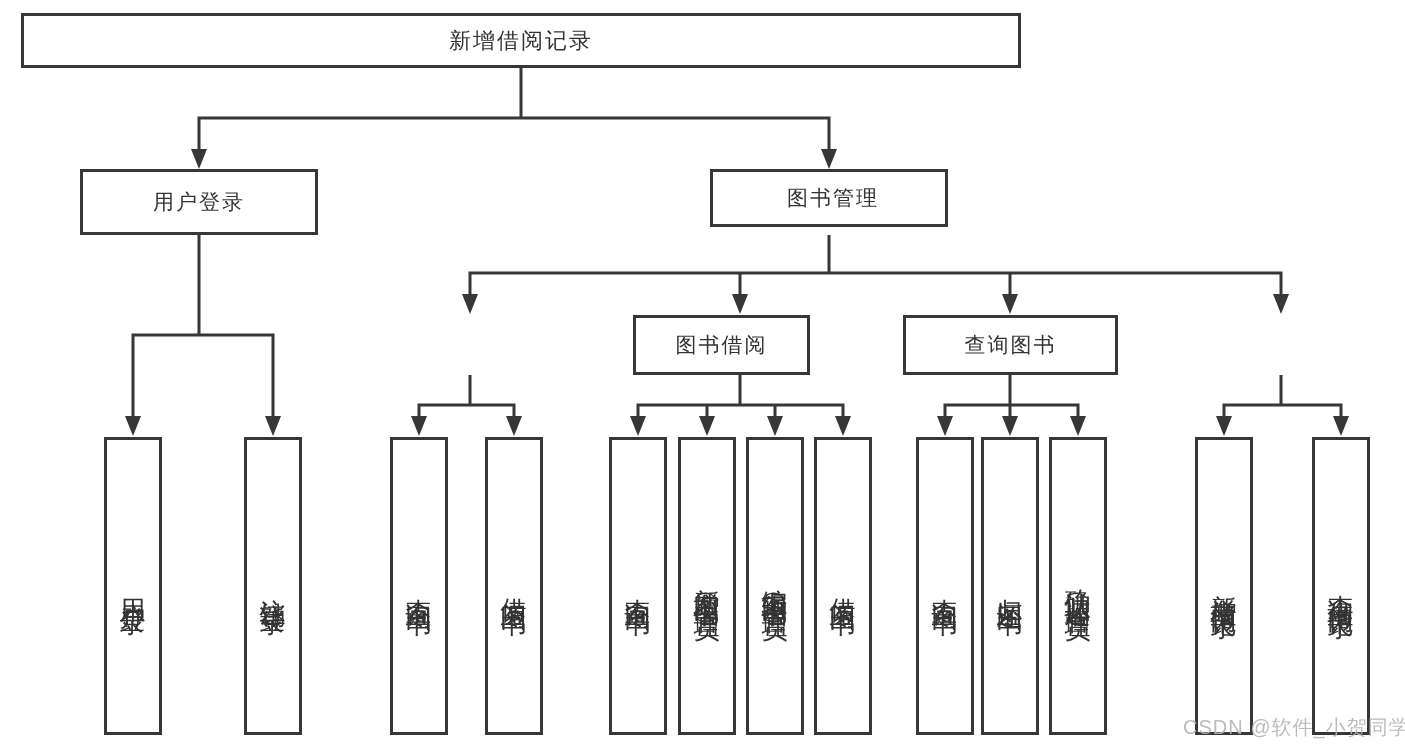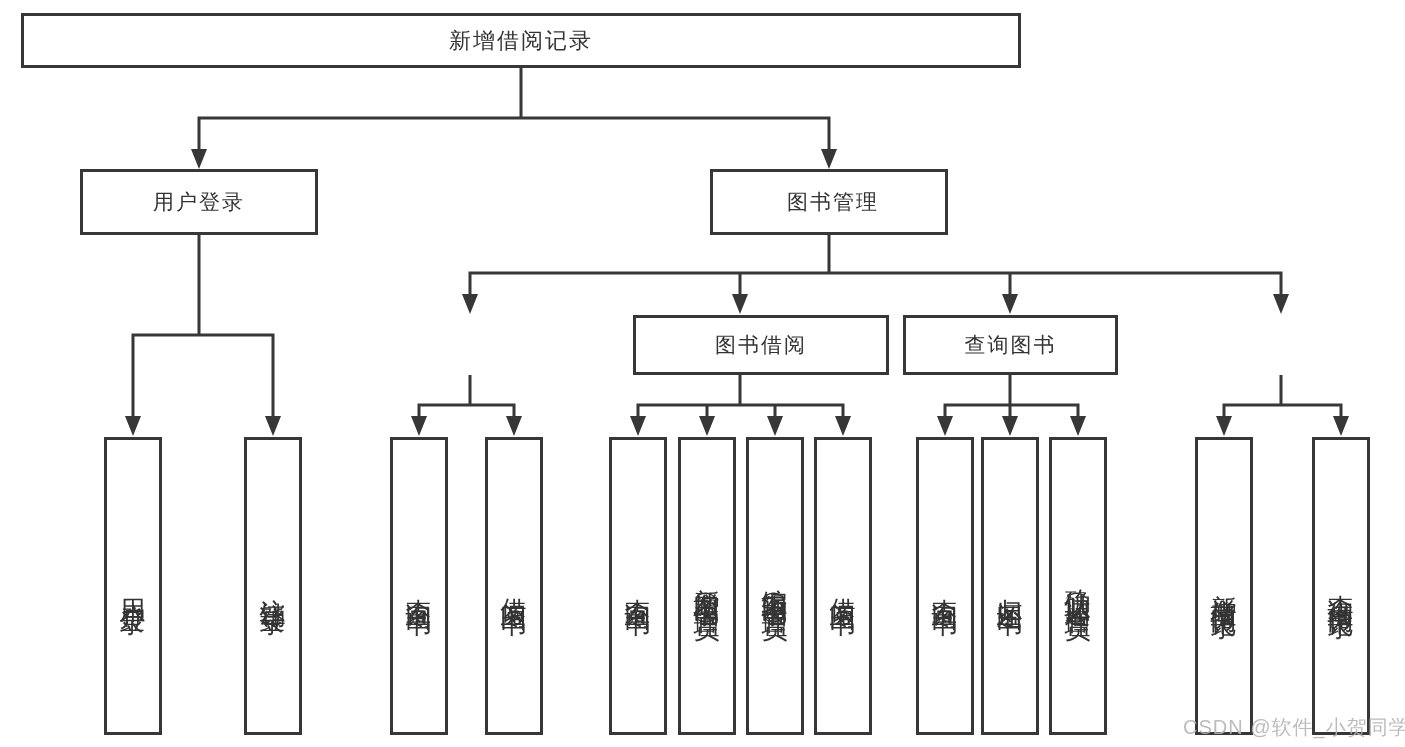--- a/index.html
+++ b/index.html
@@ -125,25 +125,25 @@
     </g>
   </svg>
 
   <div class="node" style="left:21px; top:13px; width:1000px; height:55px;">
     <span class="root-label">新增借阅记录</span>
   </div>
 
   <div class="node" style="left:80px; top:169px; width:238px; height:66px;">
     <span class="h-label">用户登录</span>
   </div>
-  <div class="node" style="left:710px; top:169px; width:238px; height:66px;padding-left:8px;">
+  <div class="node" style="left:710px; top:169px; width:238px; height:58px;padding-left:8px;">
     <span class="h-label">图书管理</span>
   </div>
 
-  <div class="node" style="left:633px; top:315px; width:256px; height:60px;">
+  <div class="node" style="left:633px; top:315px; width:177px; height:60px;">
     <span class="h-label">图书借阅</span>
   </div>
   <div class="node" style="left:903px; top:315px; width:215px; height:60px;">
     <span class="h-label">查询图书</span>
   </div>
 
   <div class="node leaf" style="left:104px;">
     <span class="v-label">用户登录</span>
   </div>
   <div class="node leaf" style="left:244px;">

